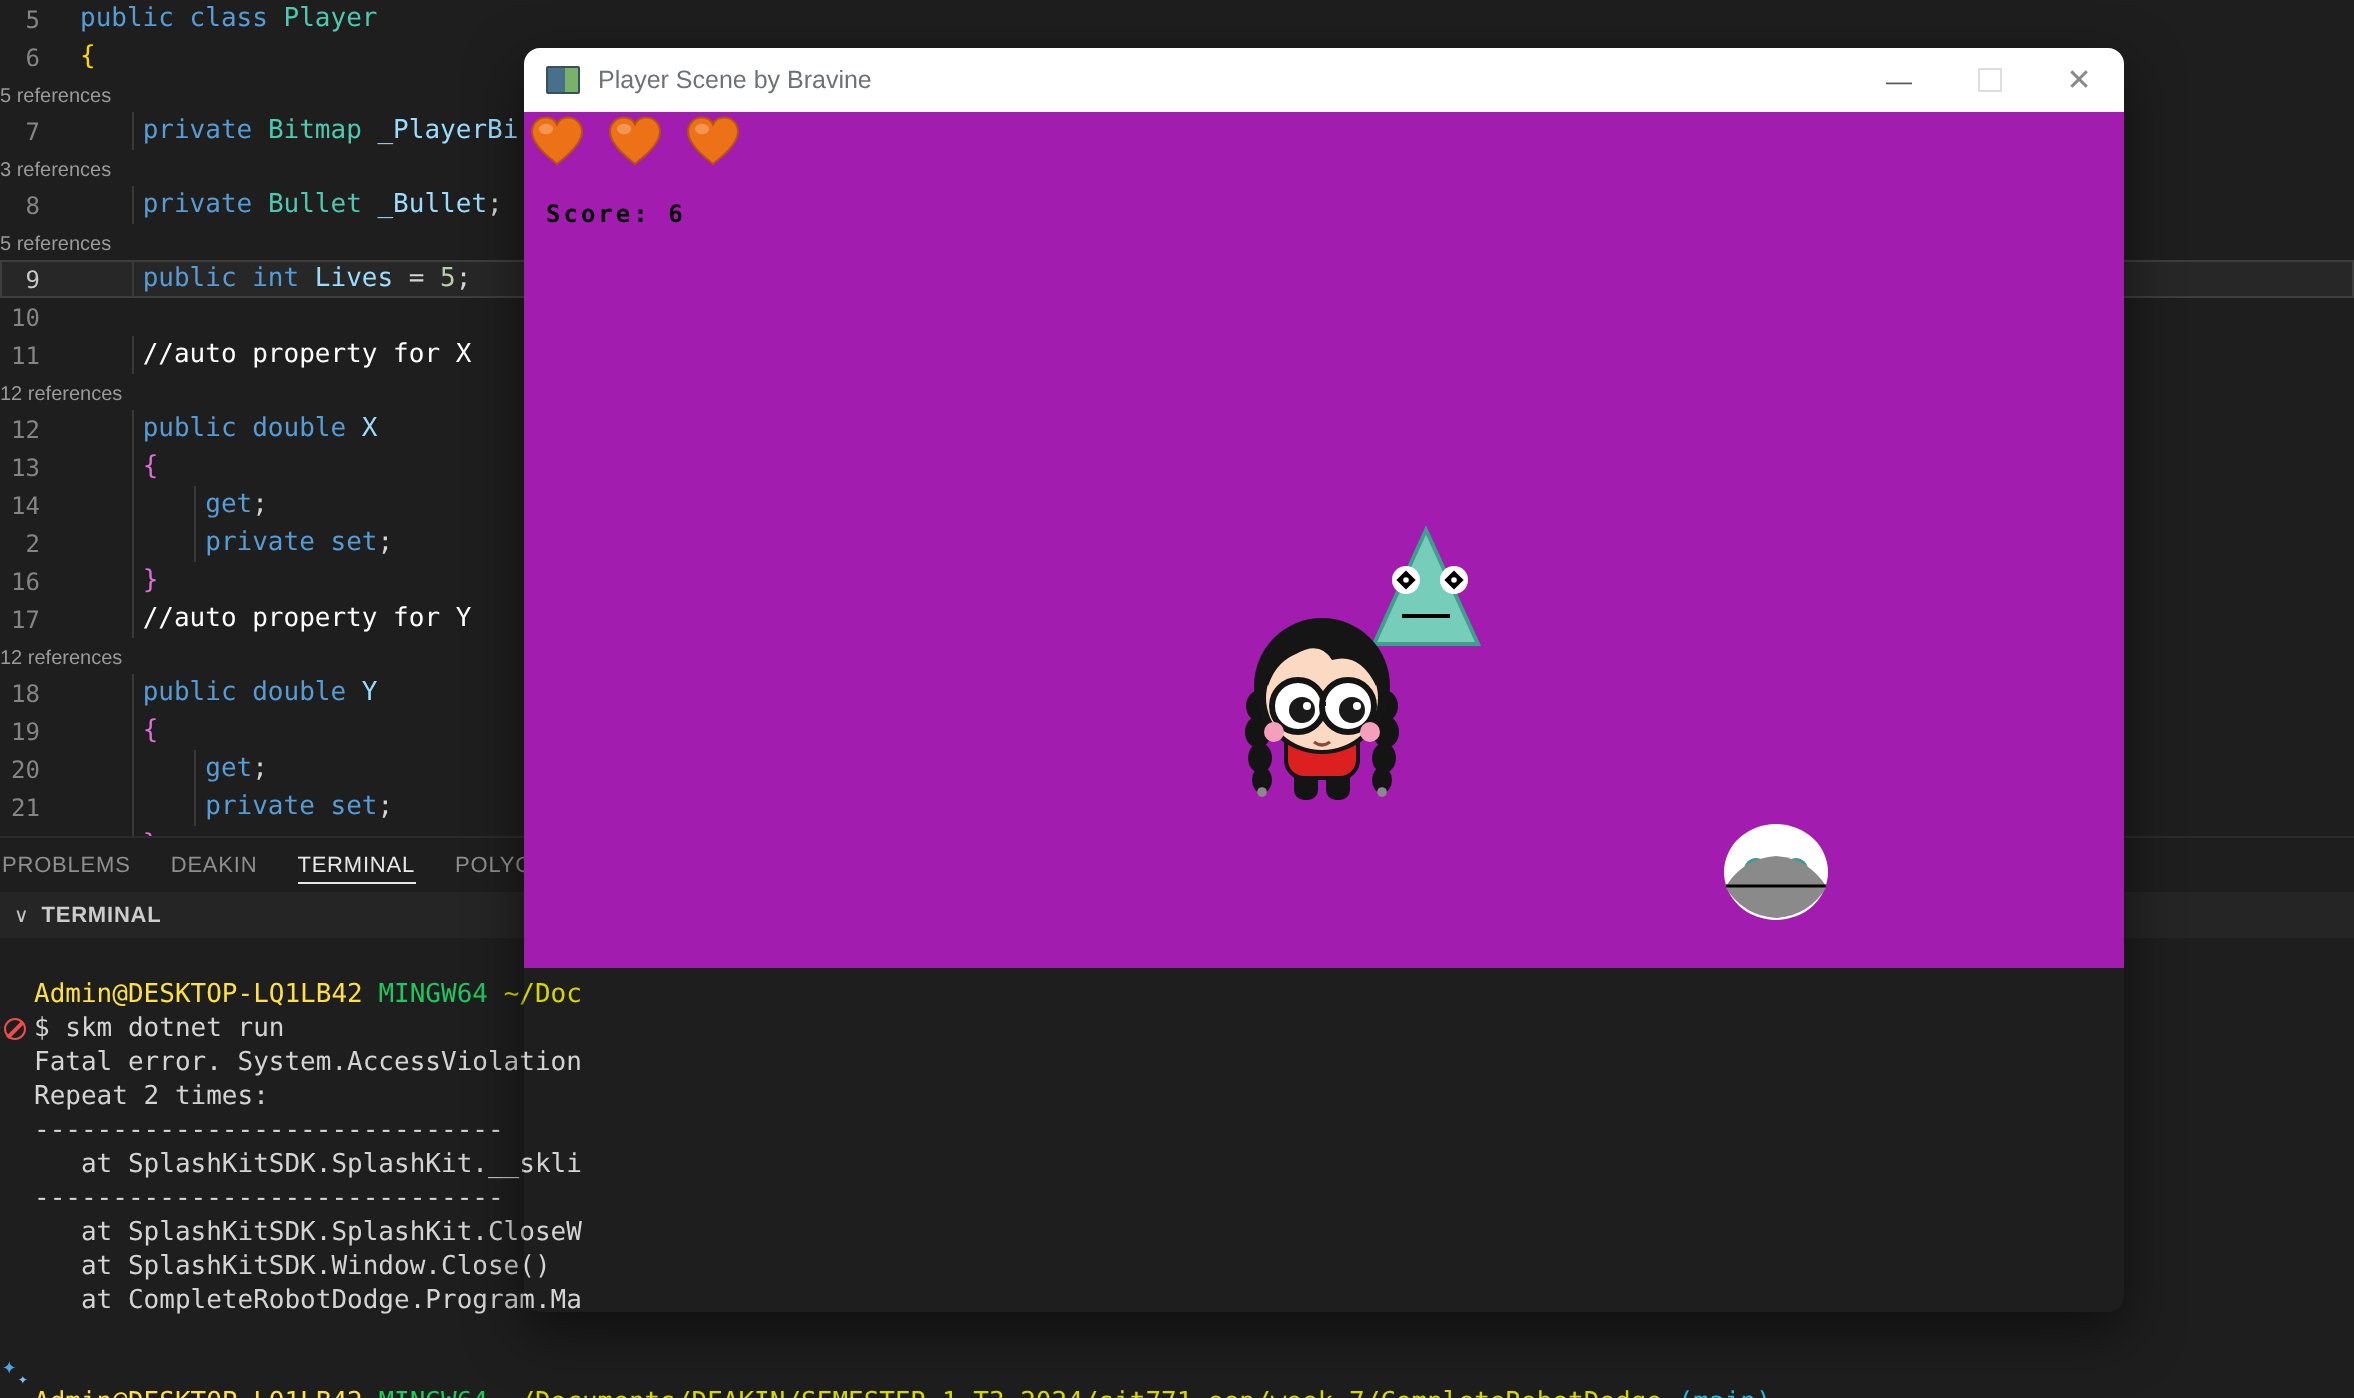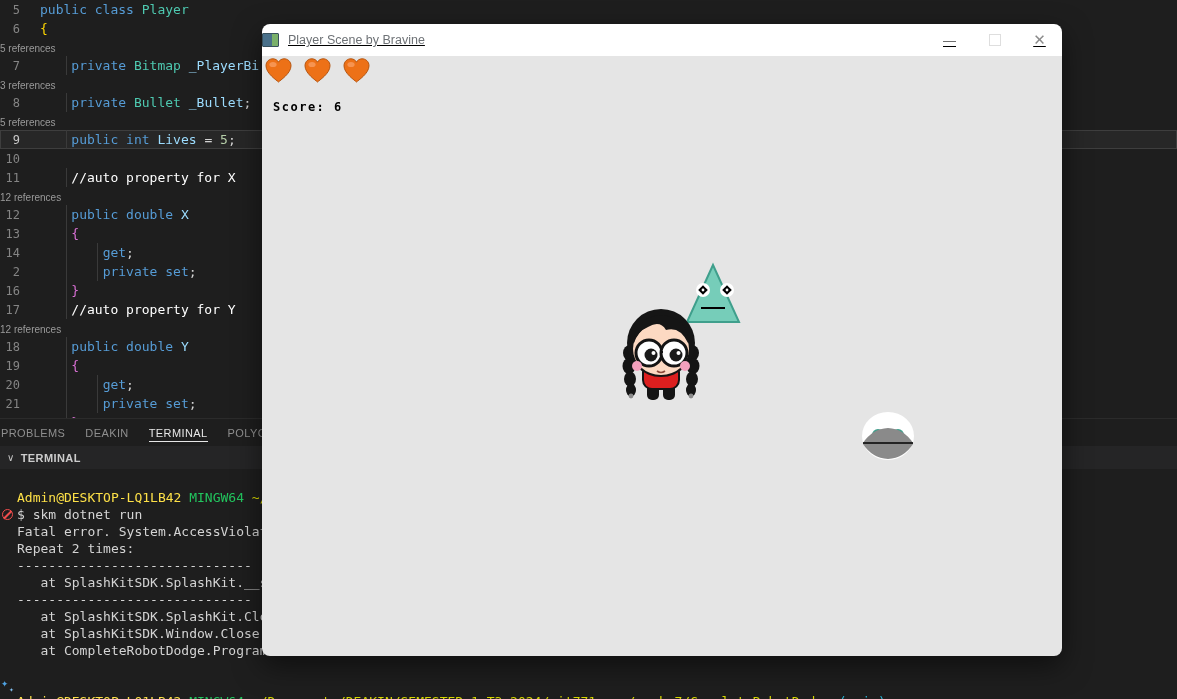--- a/index.html
+++ b/index.html
@@ -34,29 +34,29 @@
   .t-gutter{flex:none;width:17px;position:relative;}
   .t-text{white-space:pre;color:#cccccc;}
   .err-ic{position:absolute;left:2px;top:3px;width:9px;height:9px;border:1.5px solid #f14c4c;border-radius:50%;}
   .err-ic::after{content:'';position:absolute;left:-1px;top:4px;width:11px;height:1.5px;background:#f14c4c;transform:rotate(-45deg);}
   .spark{position:absolute;left:1px;top:1px;color:#4fa3e3;font-size:12px;line-height:12px;}
   .spark .spark2{position:absolute;left:8px;top:7px;font-size:8px;color:#82bff0;}
 
   
   .game-window{position:absolute;left:262px;top:24px;width:800px;height:632px;border-radius:8px;overflow:hidden;
                box-shadow:0 10px 28px rgba(0,0,0,.5);}
-  .titlebar{height:32px;background:#ffffff;display:flex;align-items:center;text-decoration:underline;}
+  .titlebar{height:32px;background:#ffffff;display:flex;align-items:center;padding-left:11px;}
   .win-icon{width:15px;height:12px;border:1px solid #37505c;background:linear-gradient(90deg,#49708a 58%,#79b06a 58%);border-radius:1px;}
   .win-title{margin-left:9px;font-size:12.5px;color:#6e7276;}
   .win-controls{margin-left:auto;display:flex;height:100%;}
   .win-btn{width:45px;height:100%;display:flex;align-items:center;justify-content:center;}
   .btn-min{color:#5a5a5a;font-size:13px;}
   .btn-max span{width:10px;height:10px;border:1px solid #dedede;display:inline-block;}
   .btn-close{color:#8a8a8a;font-size:15px;}
-  .canvas{position:relative;height:600px;background:#e5e5e5;text-align:right;}
+  .canvas{position:relative;height:428px;background:#a21caf;text-align:right;}
   .hearts{position:absolute;left:2px;top:1px;display:flex;gap:10px;}
   .score{position:absolute;left:11px;top:44px;color:#000;font-family:"DejaVu Sans Mono","Liberation Mono",monospace;
          font-size:12px;font-weight:bold;letter-spacing:1.5px;}
   .sprite{position:absolute;}
 </style>
 </head>
 <body>
 
 <div id="app">
 

